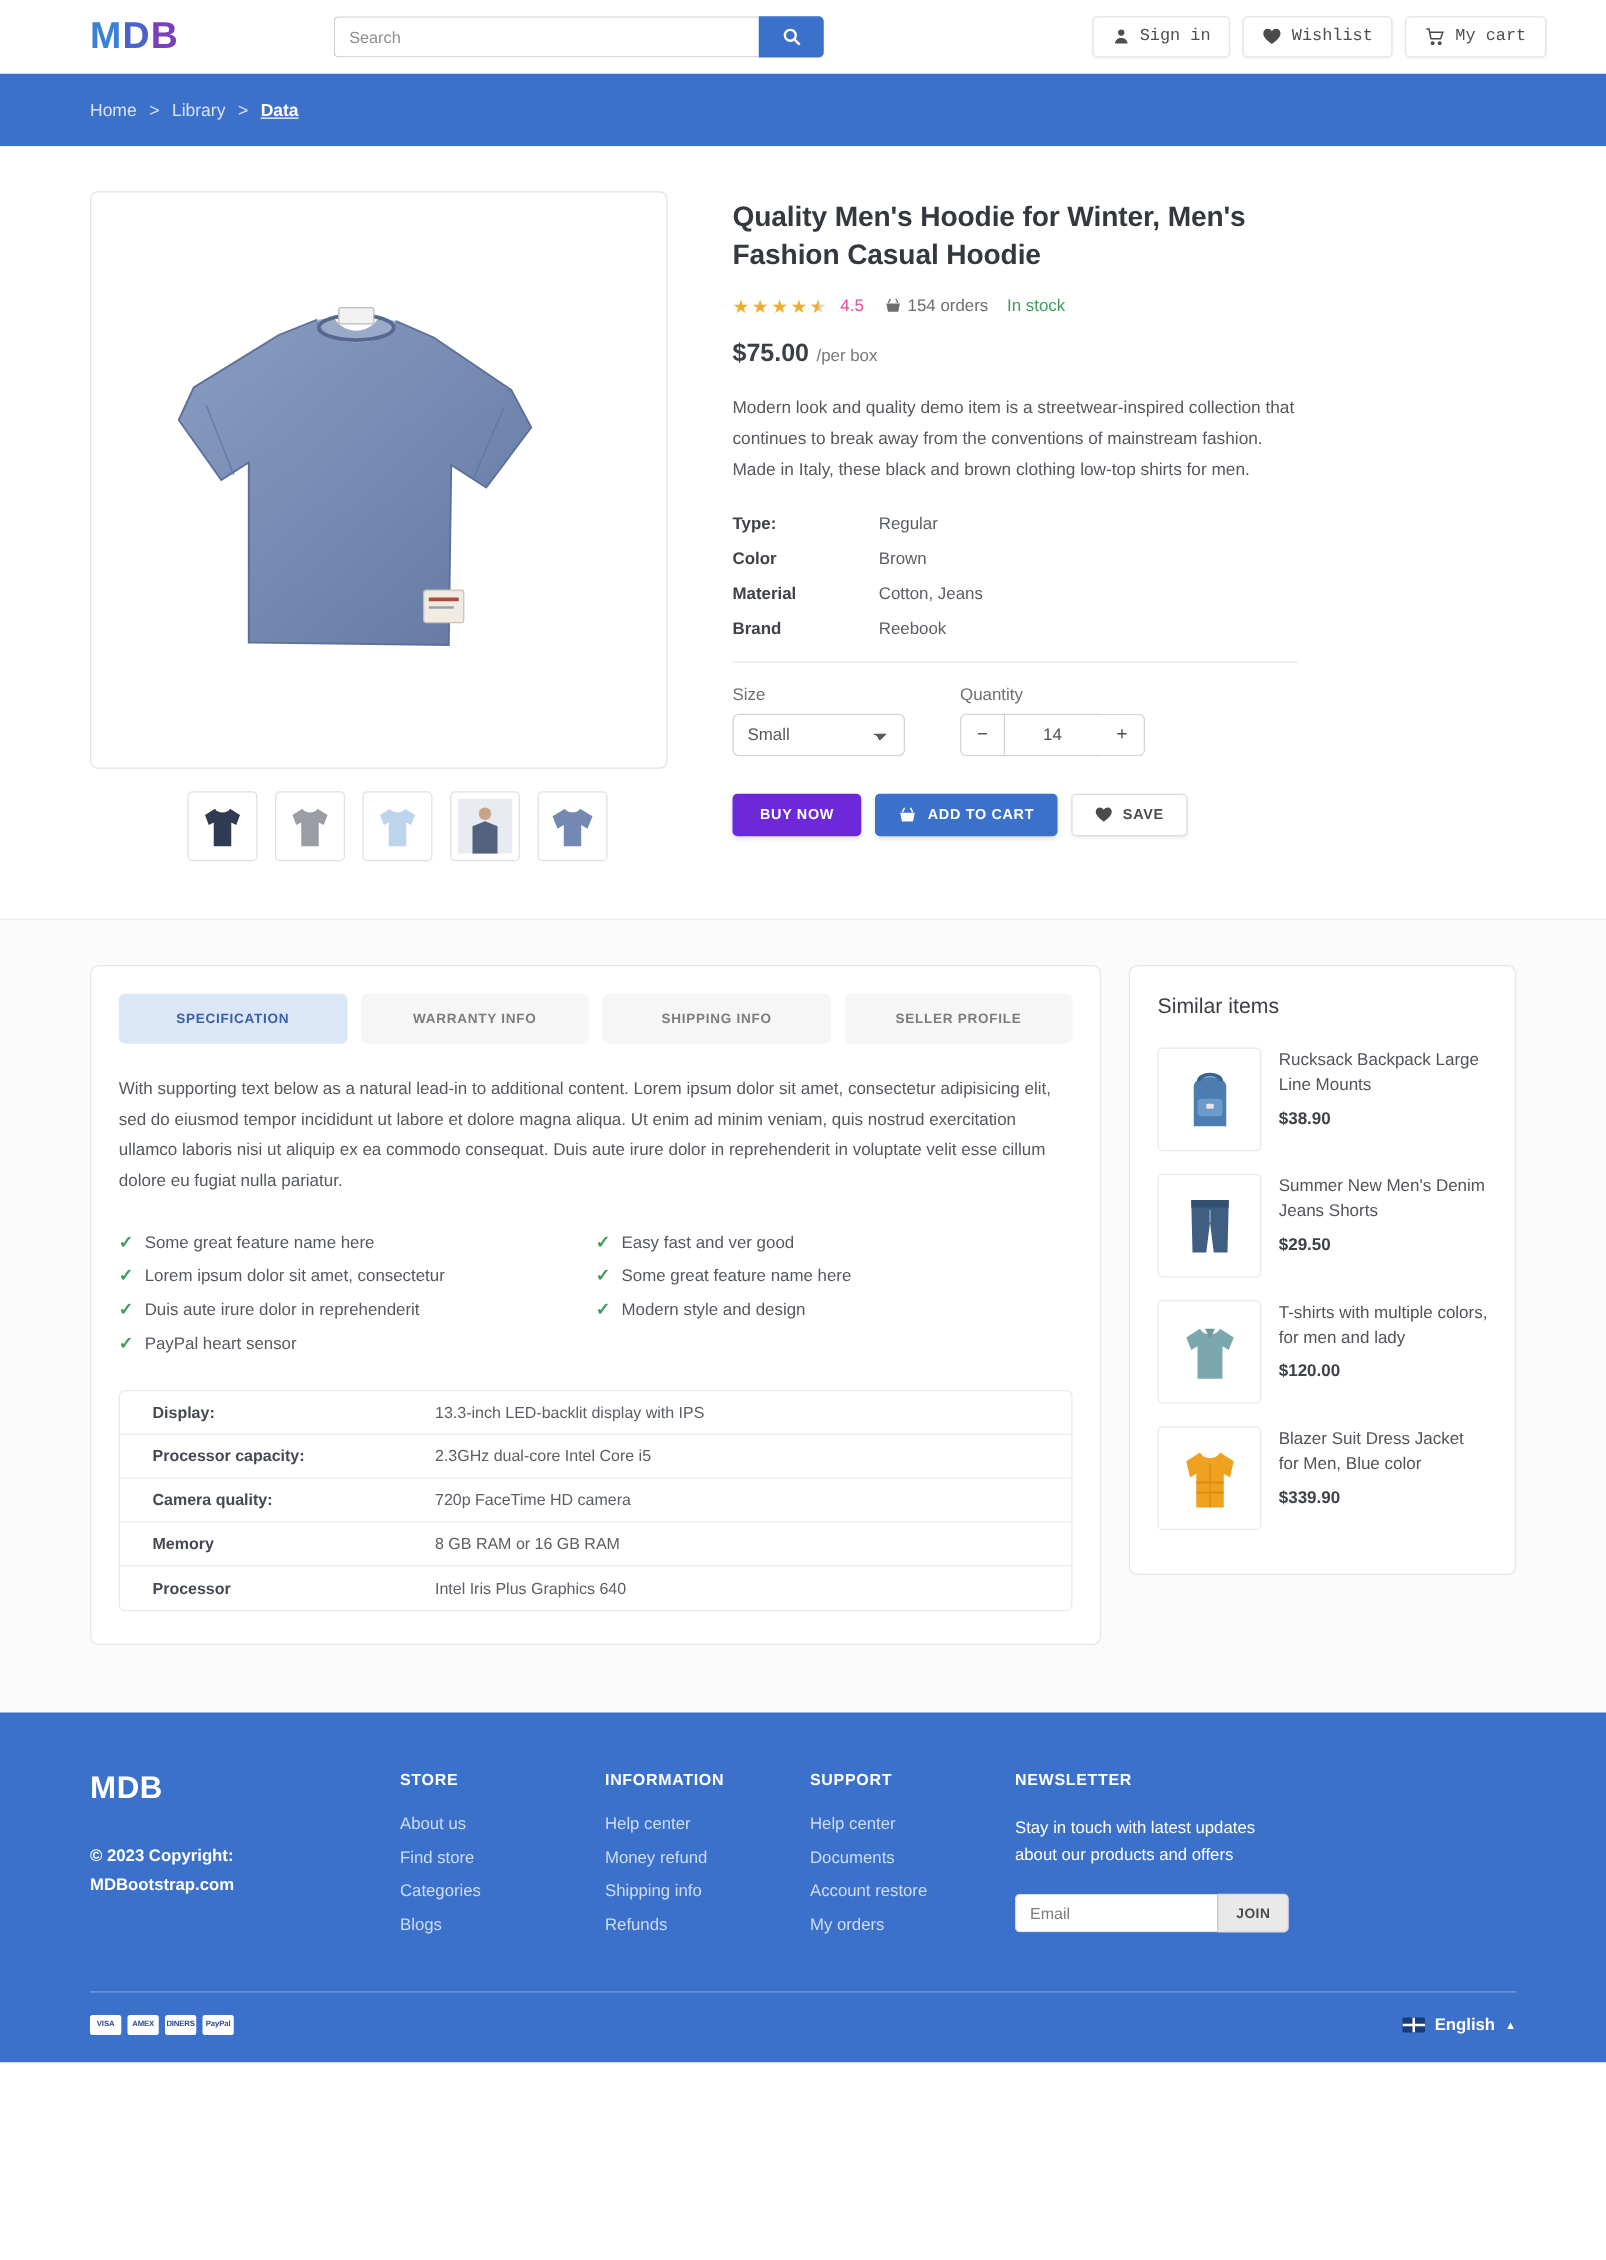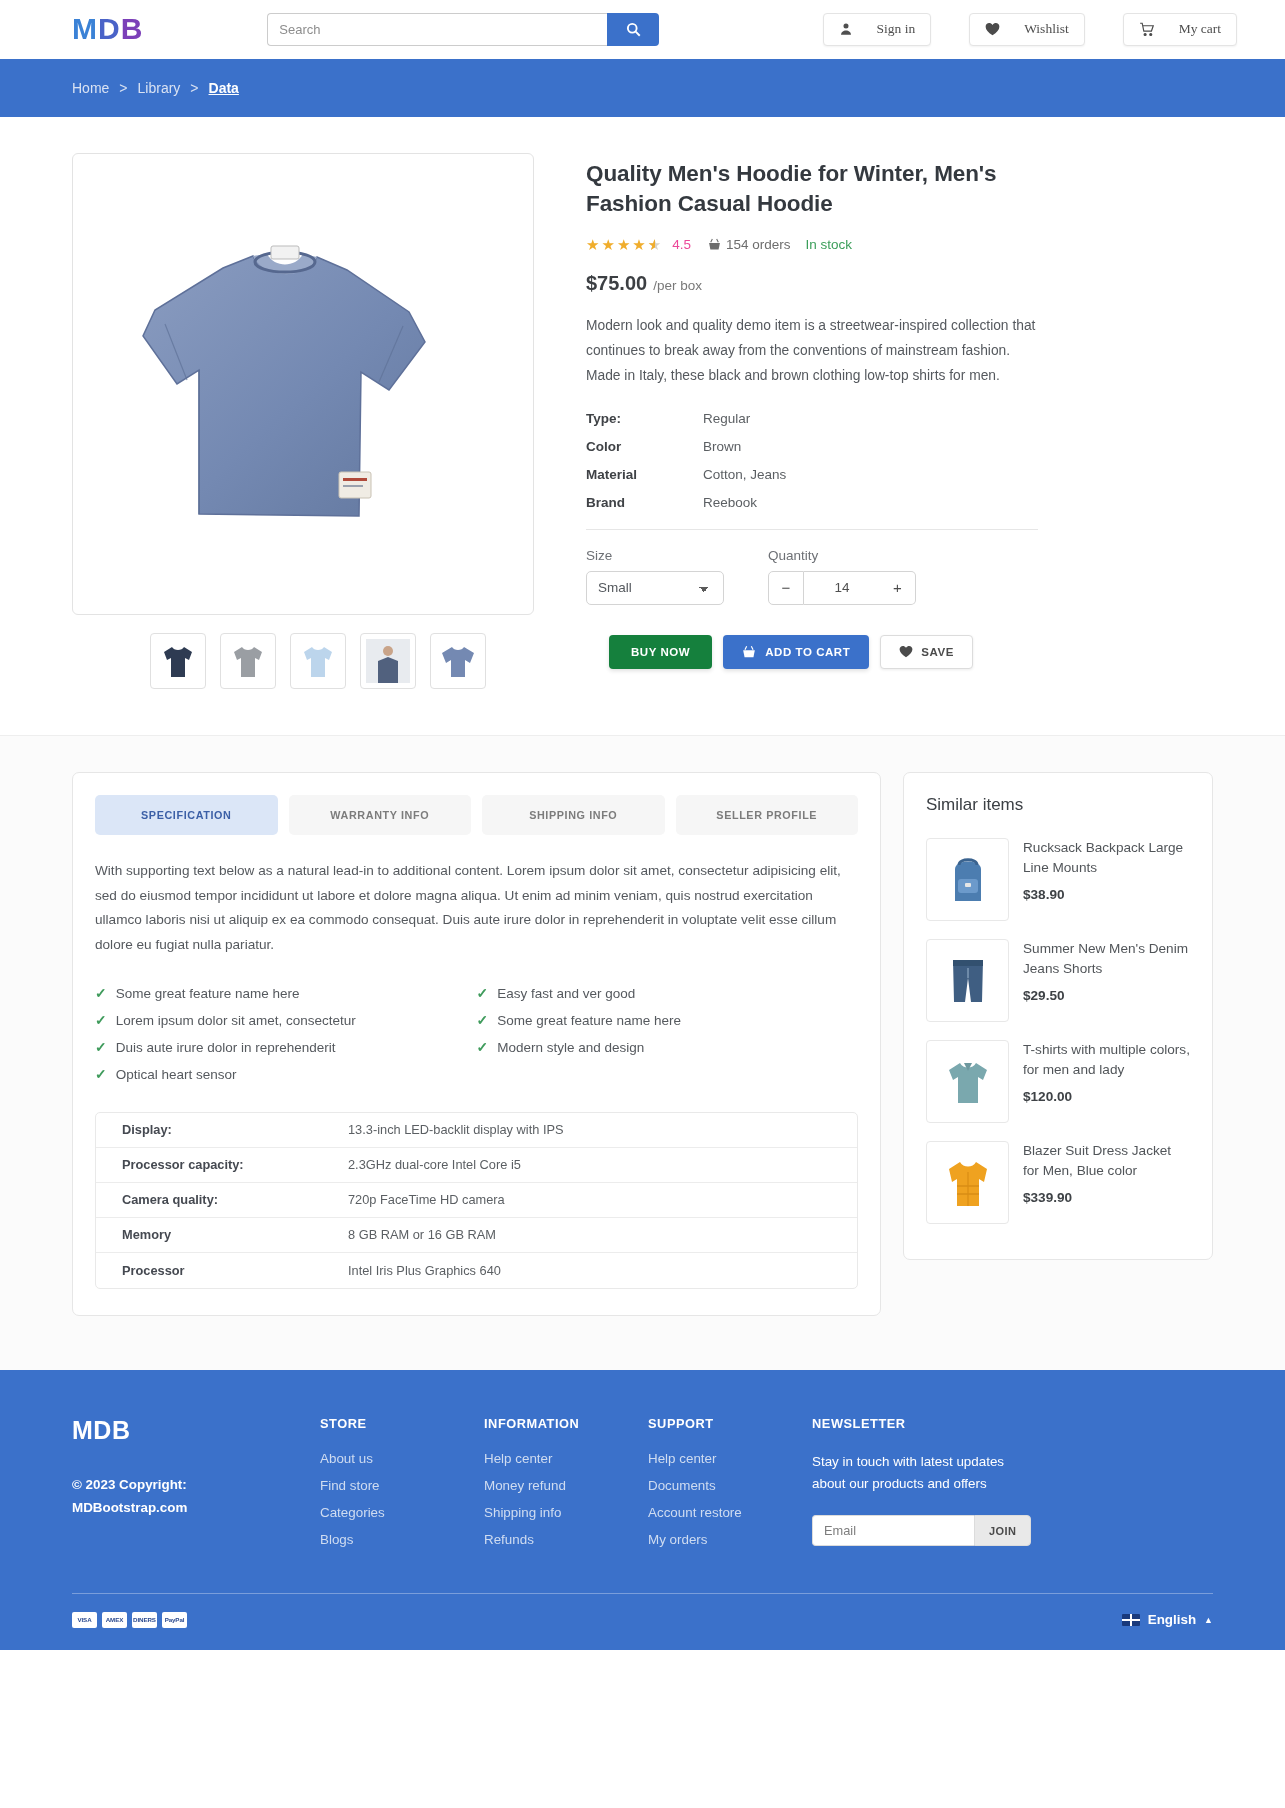--- a/index.html
+++ b/index.html
@@ -31,24 +31,23 @@
   }
   .search-input::placeholder { color: #8d8d8d; }
   .search-btn {
     width: 52px; height: 33px; background: #3b71ca; border: none;
     border-radius: 0 4px 4px 0; cursor: pointer; display: flex;
     align-items: center; justify-content: center;
   }
   .nav-actions { margin-left: auto; display: flex; gap: 10px; margin-right: 24px; }
   .nav-btn {
     height: 33px; padding: 0 15px; background: #fff; border: 1px solid #e4e4e4;
-    border-radius: 4px; display: flex; align-items: center; gap: 24px;
-    font-size: 13.5px; color: #4f4f4f; cursor: pointer; font-family: Liberation Serif, serif;
+    border-radius: 4px; display: flex; align-items: center; gap: 8px;
+    font-size: 13.5px; color: #4f4f4f; cursor: pointer; font-family: Liberation Mono, monospace;
     box-shadow: 0 1px 2px rgba(0,0,0,.05);
-    margin-left: 28px;
   }
 
   
   .breadcrumb-bar {
     background: #3b71ca; height: 58px; display: flex; align-items: center;
     padding-left: 72px; gap: 10px; font-size: 14px;
   }
   .bc-link { color: #d9e2f3; text-decoration: none; }
   .bc-sep { color: #d9e2f3; }
   .bc-current { color: #fff; font-weight: 700; text-decoration: underline; }
@@ -112,25 +111,24 @@
   .qty-btn.minus { border-radius: 5px 0 0 5px; }
   .qty-btn.plus { border-radius: 0 5px 5px 0; border-left: none; }
   .qty-field {
     width: 76px; height: 34px; border: 1px solid #d4d4d4; border-left: none;
     border-right: none; text-align: center; font-size: 13.5px; color: #4f4f4f;
     font-family: inherit; outline: none; background: #fff;
   }
 
   .cta-row { display: flex; gap: 11px; margin-top: 30px; align-items: center; }
   .btn-buy {
-    height: 34px; padding: 0 22px; background: #15803d; color: #fff;
+    height: 34px; padding: 0 22px; background: #6d28d9; color: #fff;
     border: none; border-radius: 4px; font-size: 11.5px; font-weight: 700;
     letter-spacing: .55px; cursor: pointer; font-family: inherit;
     box-shadow: 0 2px 4px rgba(0,0,0,.12);
-    margin-left: 23px;
   }
   .btn-cart {
     height: 34px; padding: 0 19px; background: #3b71ca; color: #fff;
     border: none; border-radius: 4px; font-size: 11.5px; font-weight: 700;
     letter-spacing: .55px; cursor: pointer; font-family: inherit;
     display: flex; align-items: center; gap: 9px;
     box-shadow: 0 2px 4px rgba(0,0,0,.12);
   }
   .btn-save {
     height: 34px; padding: 0 18px; background: #fff; color: #4b4b4b;
@@ -441,21 +439,21 @@
         <div class="feature">
           <span class="check">✓</span>
           <span>Duis aute irure dolor in reprehenderit</span>
         </div>
         <div class="feature">
           <span class="check">✓</span>
           <span>Modern style and design</span>
         </div>
         <div class="feature">
           <span class="check">✓</span>
-          <span>Optical heart sensor</span>
+          <span>PayPal heart sensor</span>
         </div>
       </div>
 
       <div class="spec-table">
         <div class="spec-row">
           <span class="spec-k">Display:</span>
           <span class="spec-v">13.3-inch LED-backlit display with IPS</span>
         </div>
         <div class="spec-row">
           <span class="spec-k">Processor capacity:</span>

